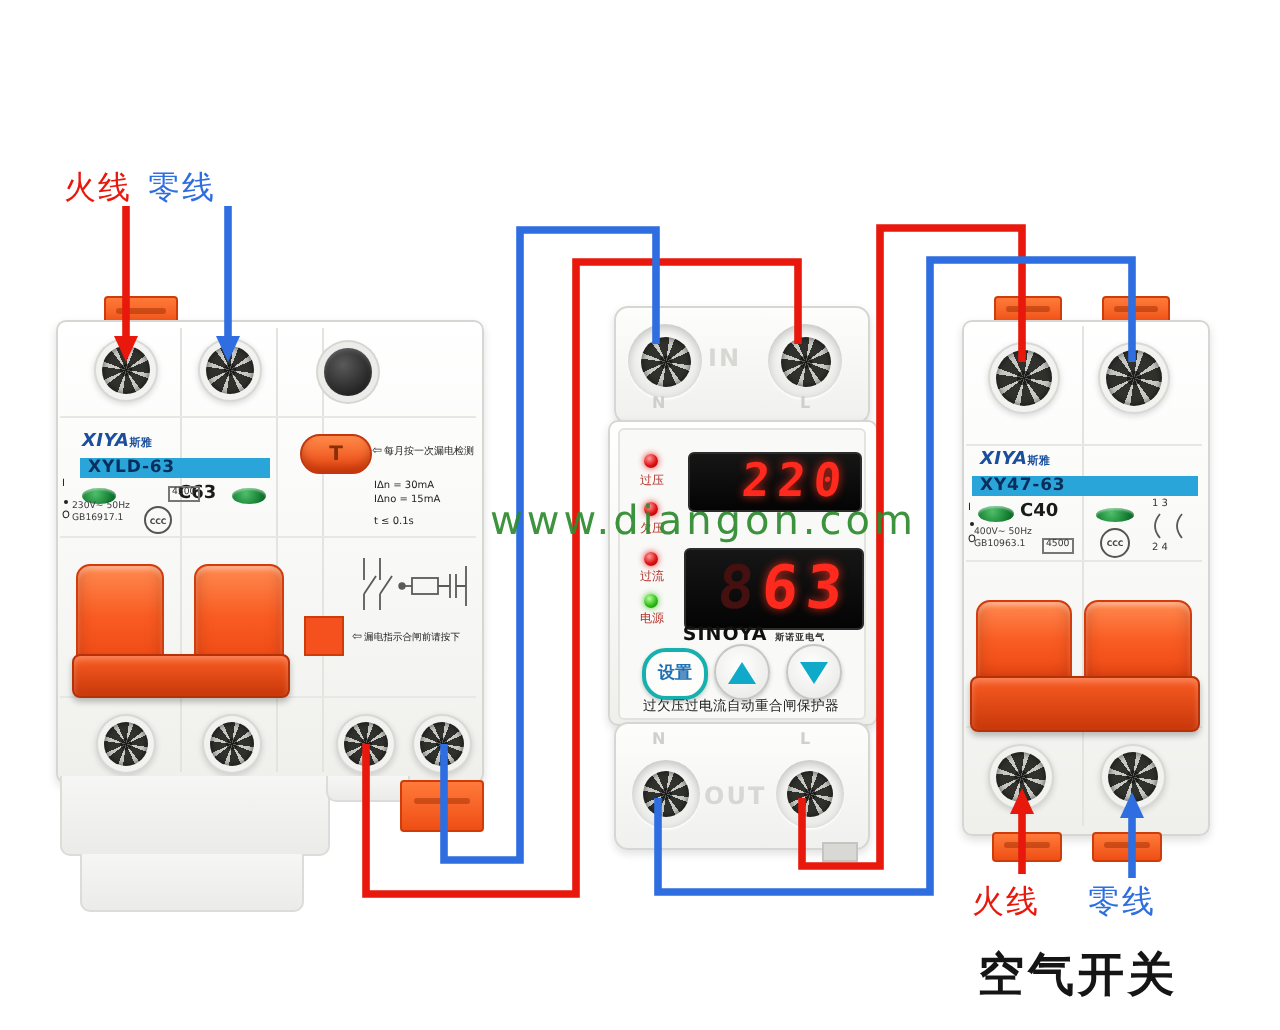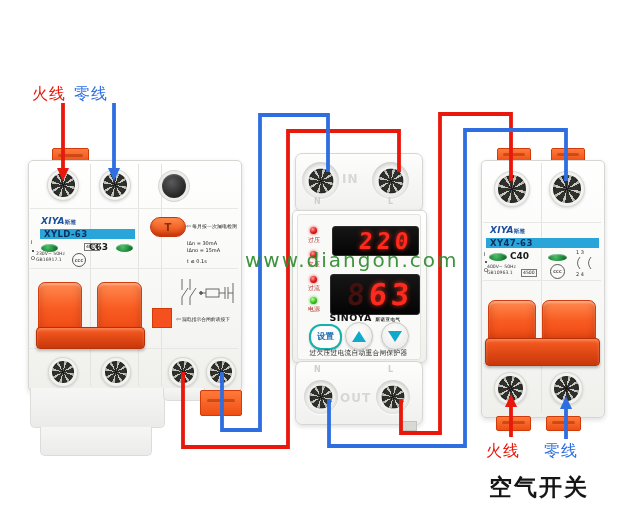--- a/index.html
+++ b/index.html
@@ -157,21 +157,21 @@
     <div class="screw" style="left:77px;top:201px;width:22px;height:22px;"></div>
     <div class="screw" style="left:144px;top:201px;width:22px;height:22px;"></div>
     <div class="screw" style="left:182px;top:201px;width:22px;height:22px;"></div>
 
     <div class="step" style="left:2px;top:228px;width:133px;height:39px;"></div>
     <div class="step" style="left:12px;top:267px;width:110px;height:28px;"></div>
     <div class="step" style="left:135px;top:228px;width:40px;height:12px;"></div>
     <div class="clip" style="left:172px;top:230px;width:40px;height:24px;"></div>
   </div>
 
-  <div class="dev" style="left:292px;top:153px;width:158px;height:270px;">
+  <div class="dev" style="left:304px;top:153px;width:158px;height:270px;">
     <div class="tblock" style="left:3px;top:0;width:126px;height:57px;"></div>
     <div class="emboss" style="left:50px;top:19px;font-size:12px;">IN</div>
     <div class="boss" style="left:10px;top:9px;width:37px;height:37px;">
         <div class="screw" style="width:25px;height:25px;"></div>
       </div>
     <div class="boss" style="left:80px;top:9px;width:37px;height:37px;">
         <div class="screw" style="width:25px;height:25px;"></div>
       </div>
     <div class="nl" style="left:22px;top:44px;">N</div>
     <div class="nl" style="left:96px;top:44px;">L</div>

